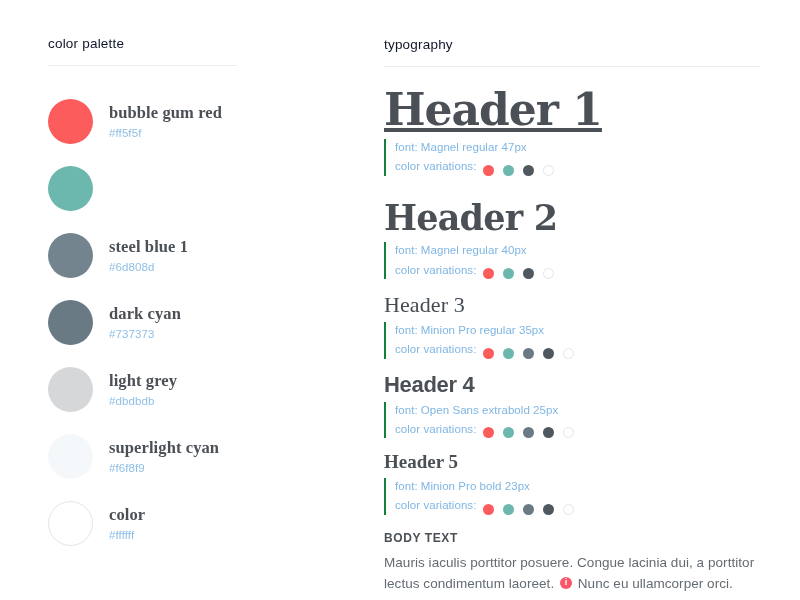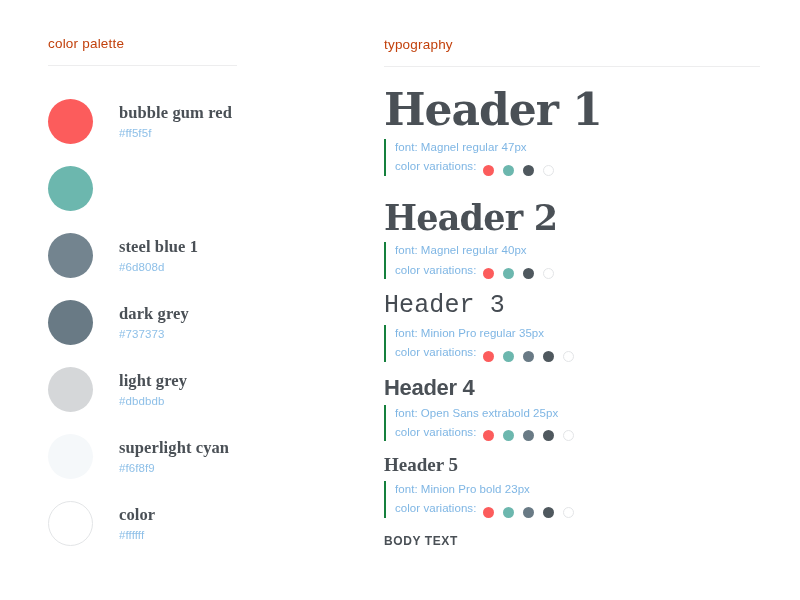--- a/index.html
+++ b/index.html
@@ -14,42 +14,42 @@
   }
   .page { position: relative; width: 800px; height: 600px; }
 
   
   .col-left  { position: absolute; left: 48px;  top: 0; width: 300px; }
   .col-right { position: absolute; left: 384px; top: 1px; width: 390px; }
 
   .section-title {
     font-family: "Liberation Sans", sans-serif;
     font-size: 13.5px;
-    color: #c2410c;
+    color: #0f172a;
     letter-spacing: .2px;
     padding-top: 36px;
   }
   .rule-left  { height: 1px; background: #ededee; width: 189px; margin-top: 14px; }
   .rule-right { height: 1px; background: #ededee; width: 376px; margin-top: 14px; }
 
   
   .palette { margin-top: 22px; }
   .swatch-row {
     position: relative;
     height: 67px;
     display: flex;
     align-items: center;
   }
   .swatch {
     width: 45px; height: 45px;
     border-radius: 50%;
     flex: 0 0 45px;
     box-sizing: border-box;
   }
-  .swatch-text { margin-left: 26px; }
+  .swatch-text { margin-left: 16px; }
   .swatch-name {
     font-family: "Liberation Serif", serif;
     font-weight: bold;
     font-size: 16.5px;
     color: #4a5056;
     line-height: 1.1;
     letter-spacing: .1px;
   }
   .swatch-hex {
     font-family: "Liberation Sans", sans-serif;
@@ -57,23 +57,23 @@
     color: #8fc0e8;
     margin-top: 4px;
     letter-spacing: .1px;
   }
 
   
   .type-list { margin-top: 20px; }
   .type-block { margin-bottom: 14px; }
   .type-sample { color: #4a5056; line-height: 1.05; margin: 0 0 6px 0; }
 
-  .h1-sample { font-family: "DejaVu Serif", serif; font-weight: bold; font-size: 44px; letter-spacing: -1px; }
+  .h1-sample { font-family: "DejaVu Serif", serif; font-weight: bold; font-size: 44px; letter-spacing: -1px; text-decoration: underline; }
   .h2-sample { font-family: "DejaVu Serif", serif; font-weight: bold; font-size: 35px; letter-spacing: -0.8px; margin-top: 24px; }
-  .h3-sample { font-family: Liberation Mono, monospace; font-weight: normal; font-size: 25px; color: #454b52; letter-spacing: .1px; }
+  .h3-sample { font-family: Liberation Serif, serif; font-weight: normal; font-size: 22px; color: #454b52; letter-spacing: .1px; }
   .h4-sample { font-family: "Liberation Sans", sans-serif; font-weight: bold; font-size: 22px; color: #4a5056; letter-spacing: -0.3px; }
   .h5-sample { font-family: "Liberation Serif", serif; font-weight: bold; font-size: 19px; color: #4a5056; }
 
   .meta {
     border-left: 2px solid #15803d;
     padding-left: 9px;
     margin-top: 2px;
   }
   .meta-font {
     font-family: "Liberation Sans", sans-serif;
@@ -163,21 +163,21 @@
         <div class="swatch-row">
           <div class="swatch" style="background: rgb(115, 132, 143);"></div>
           <div class="swatch-text">
             <div class="swatch-name">steel blue 1</div>
             <div class="swatch-hex">#6d808d</div>
           </div>
         </div>
         <div class="swatch-row">
           <div class="swatch" style="background: rgb(105, 122, 133);"></div>
           <div class="swatch-text">
-            <div class="swatch-name">dark grey</div>
+            <div class="swatch-name">dark cyan</div>
             <div class="swatch-hex">#737373</div>
           </div>
         </div>
         <div class="swatch-row">
           <div class="swatch" style="background: rgb(213, 215, 217);"></div>
           <div class="swatch-text">
             <div class="swatch-name">light grey</div>
             <div class="swatch-hex">#dbdbdb</div>
           </div>
         </div>
@@ -278,16 +278,23 @@
                 <span class="dot" style="background: rgb(79, 88, 94);"></span>
                 <span class="dot" style="background: rgb(255, 255, 255); border: 1px solid rgb(227, 229, 231);"></span>
               </span>
             </div>
           </div>
         </div>
       </div>
 
     <div class="body-block">
       <div class="body-title">BODY TEXT</div>
+      <div class="body-copy">
+        <span>Mauris iaculis porttitor posuere. Congue lacinia dui, a porttitor</span>
+        <br>
+        <span>lectus condimentum laoreet.</span>
+        <span class="inline-badge"></span>
+        <span>Nunc eu ullamcorper orci.</span>
+      </div>
     </div>
   </div>
 
 </div>
 
 </body></html>

